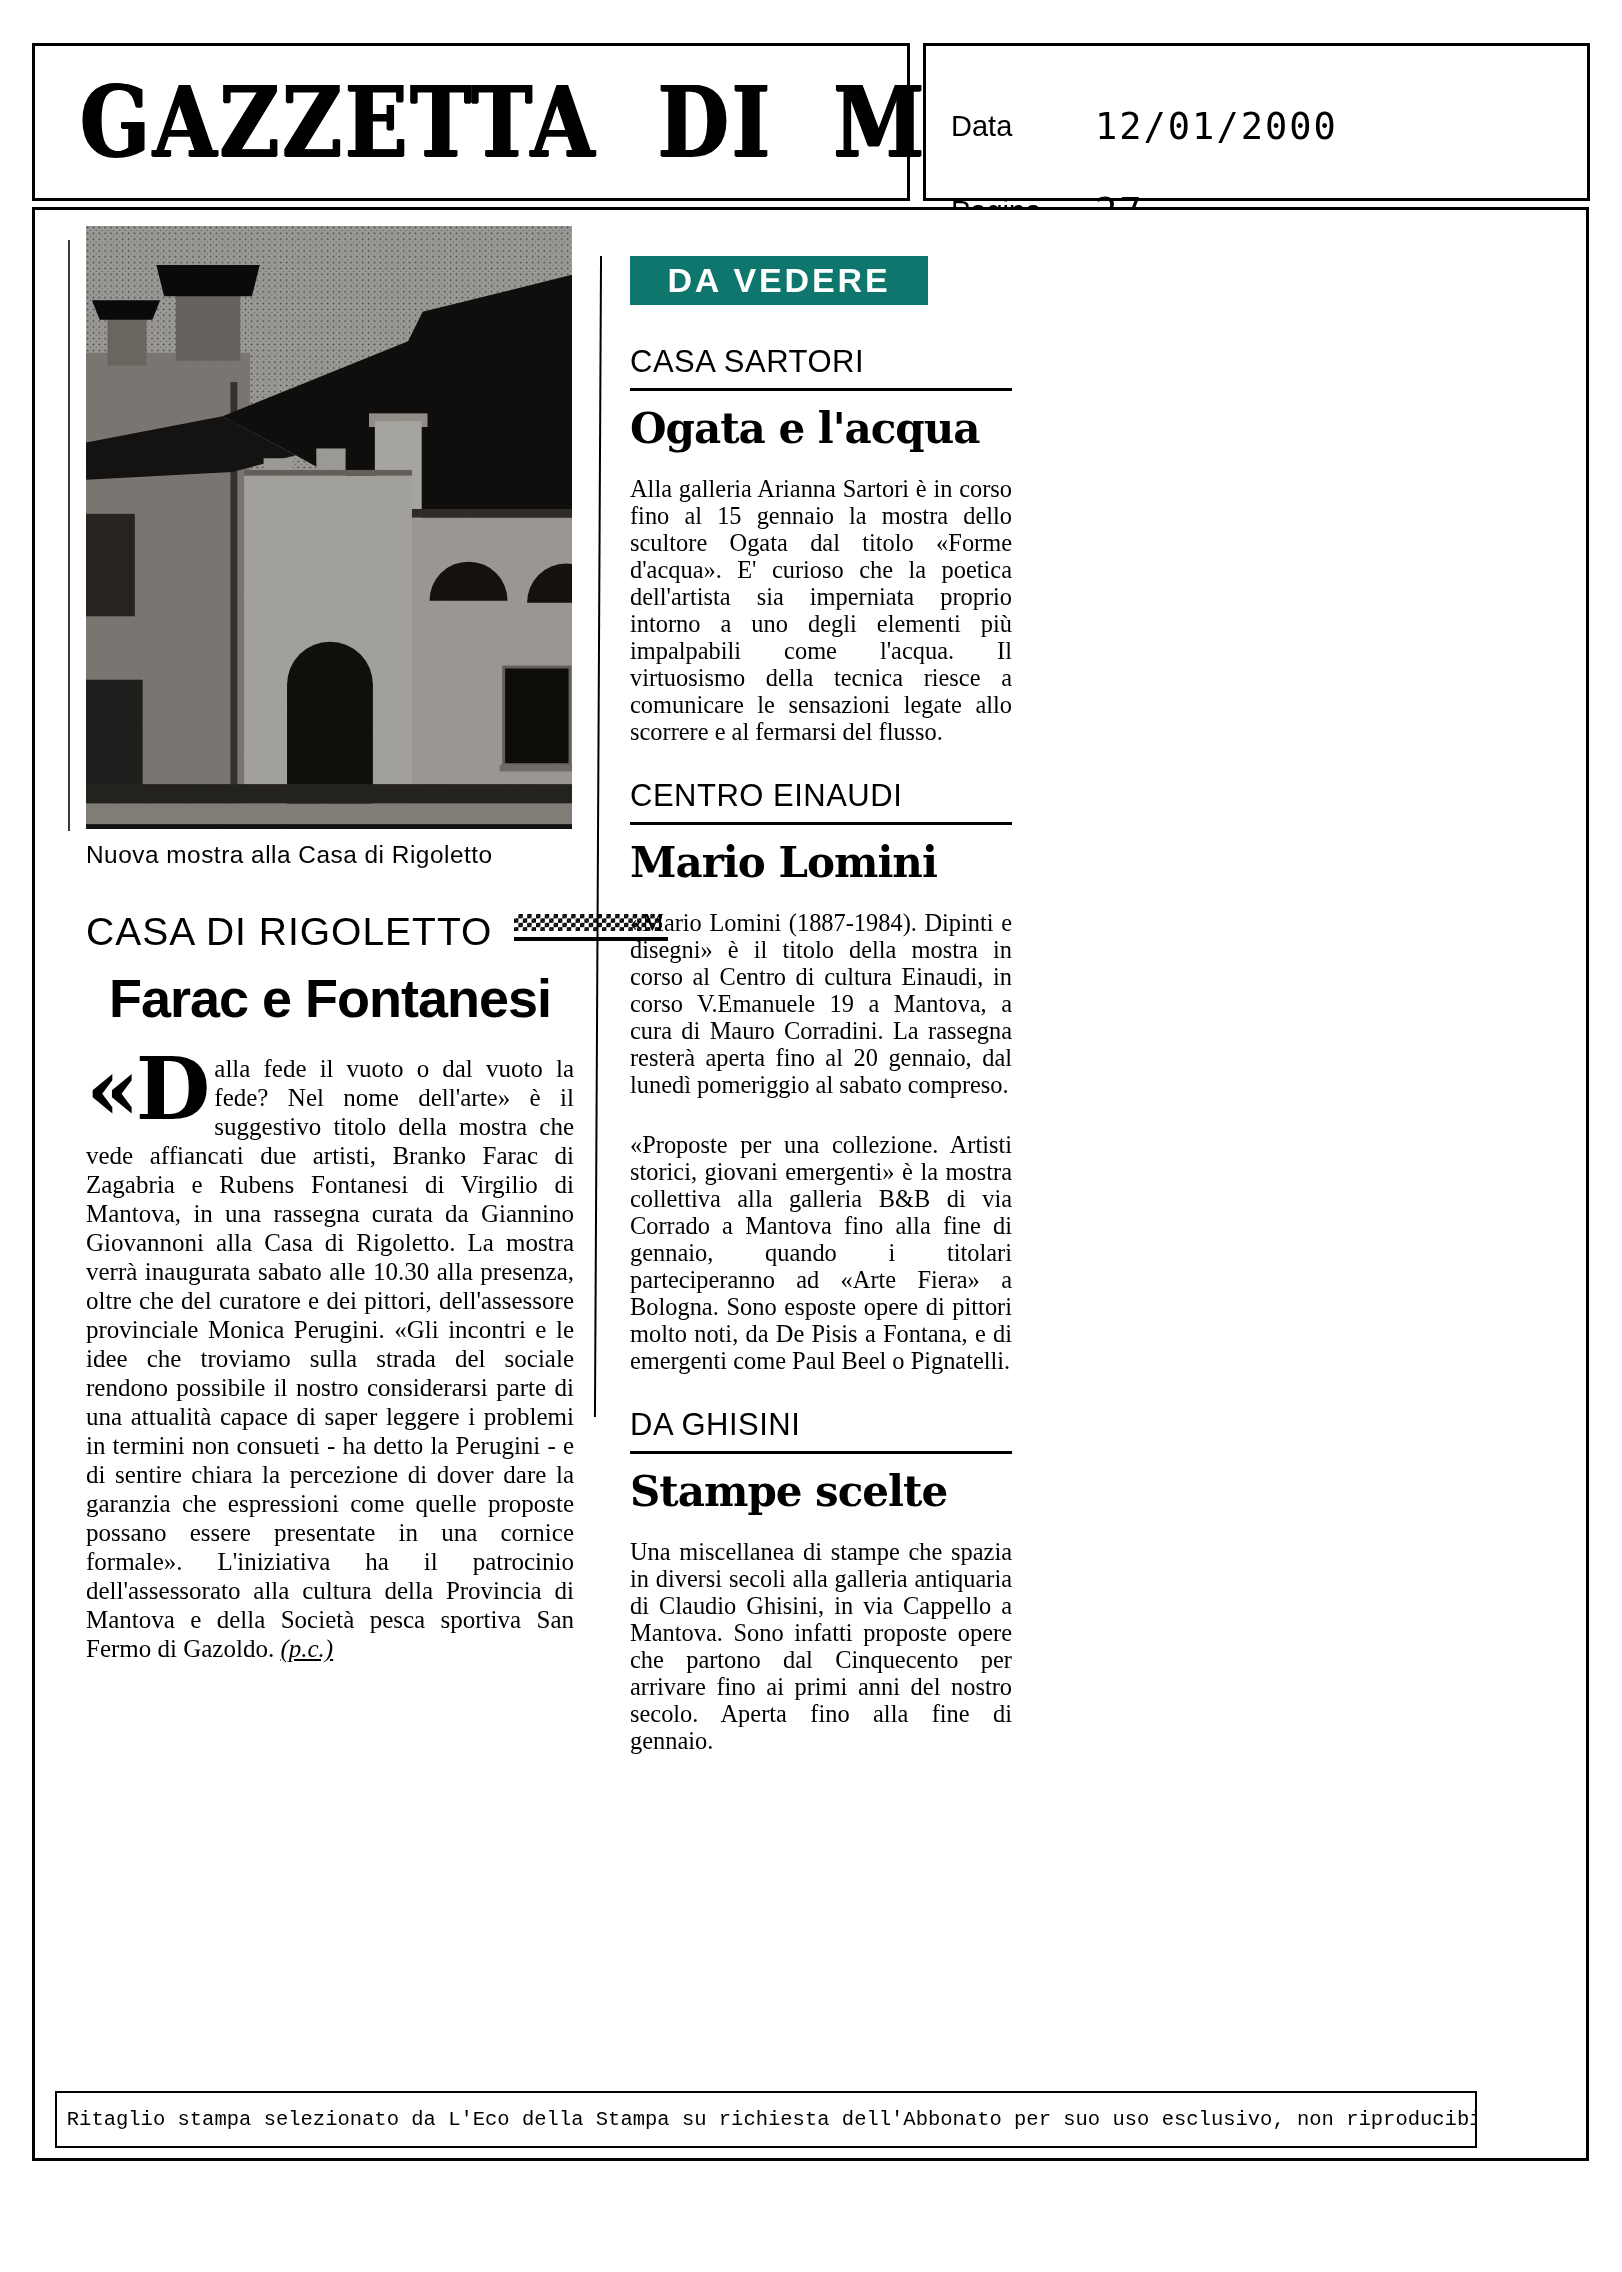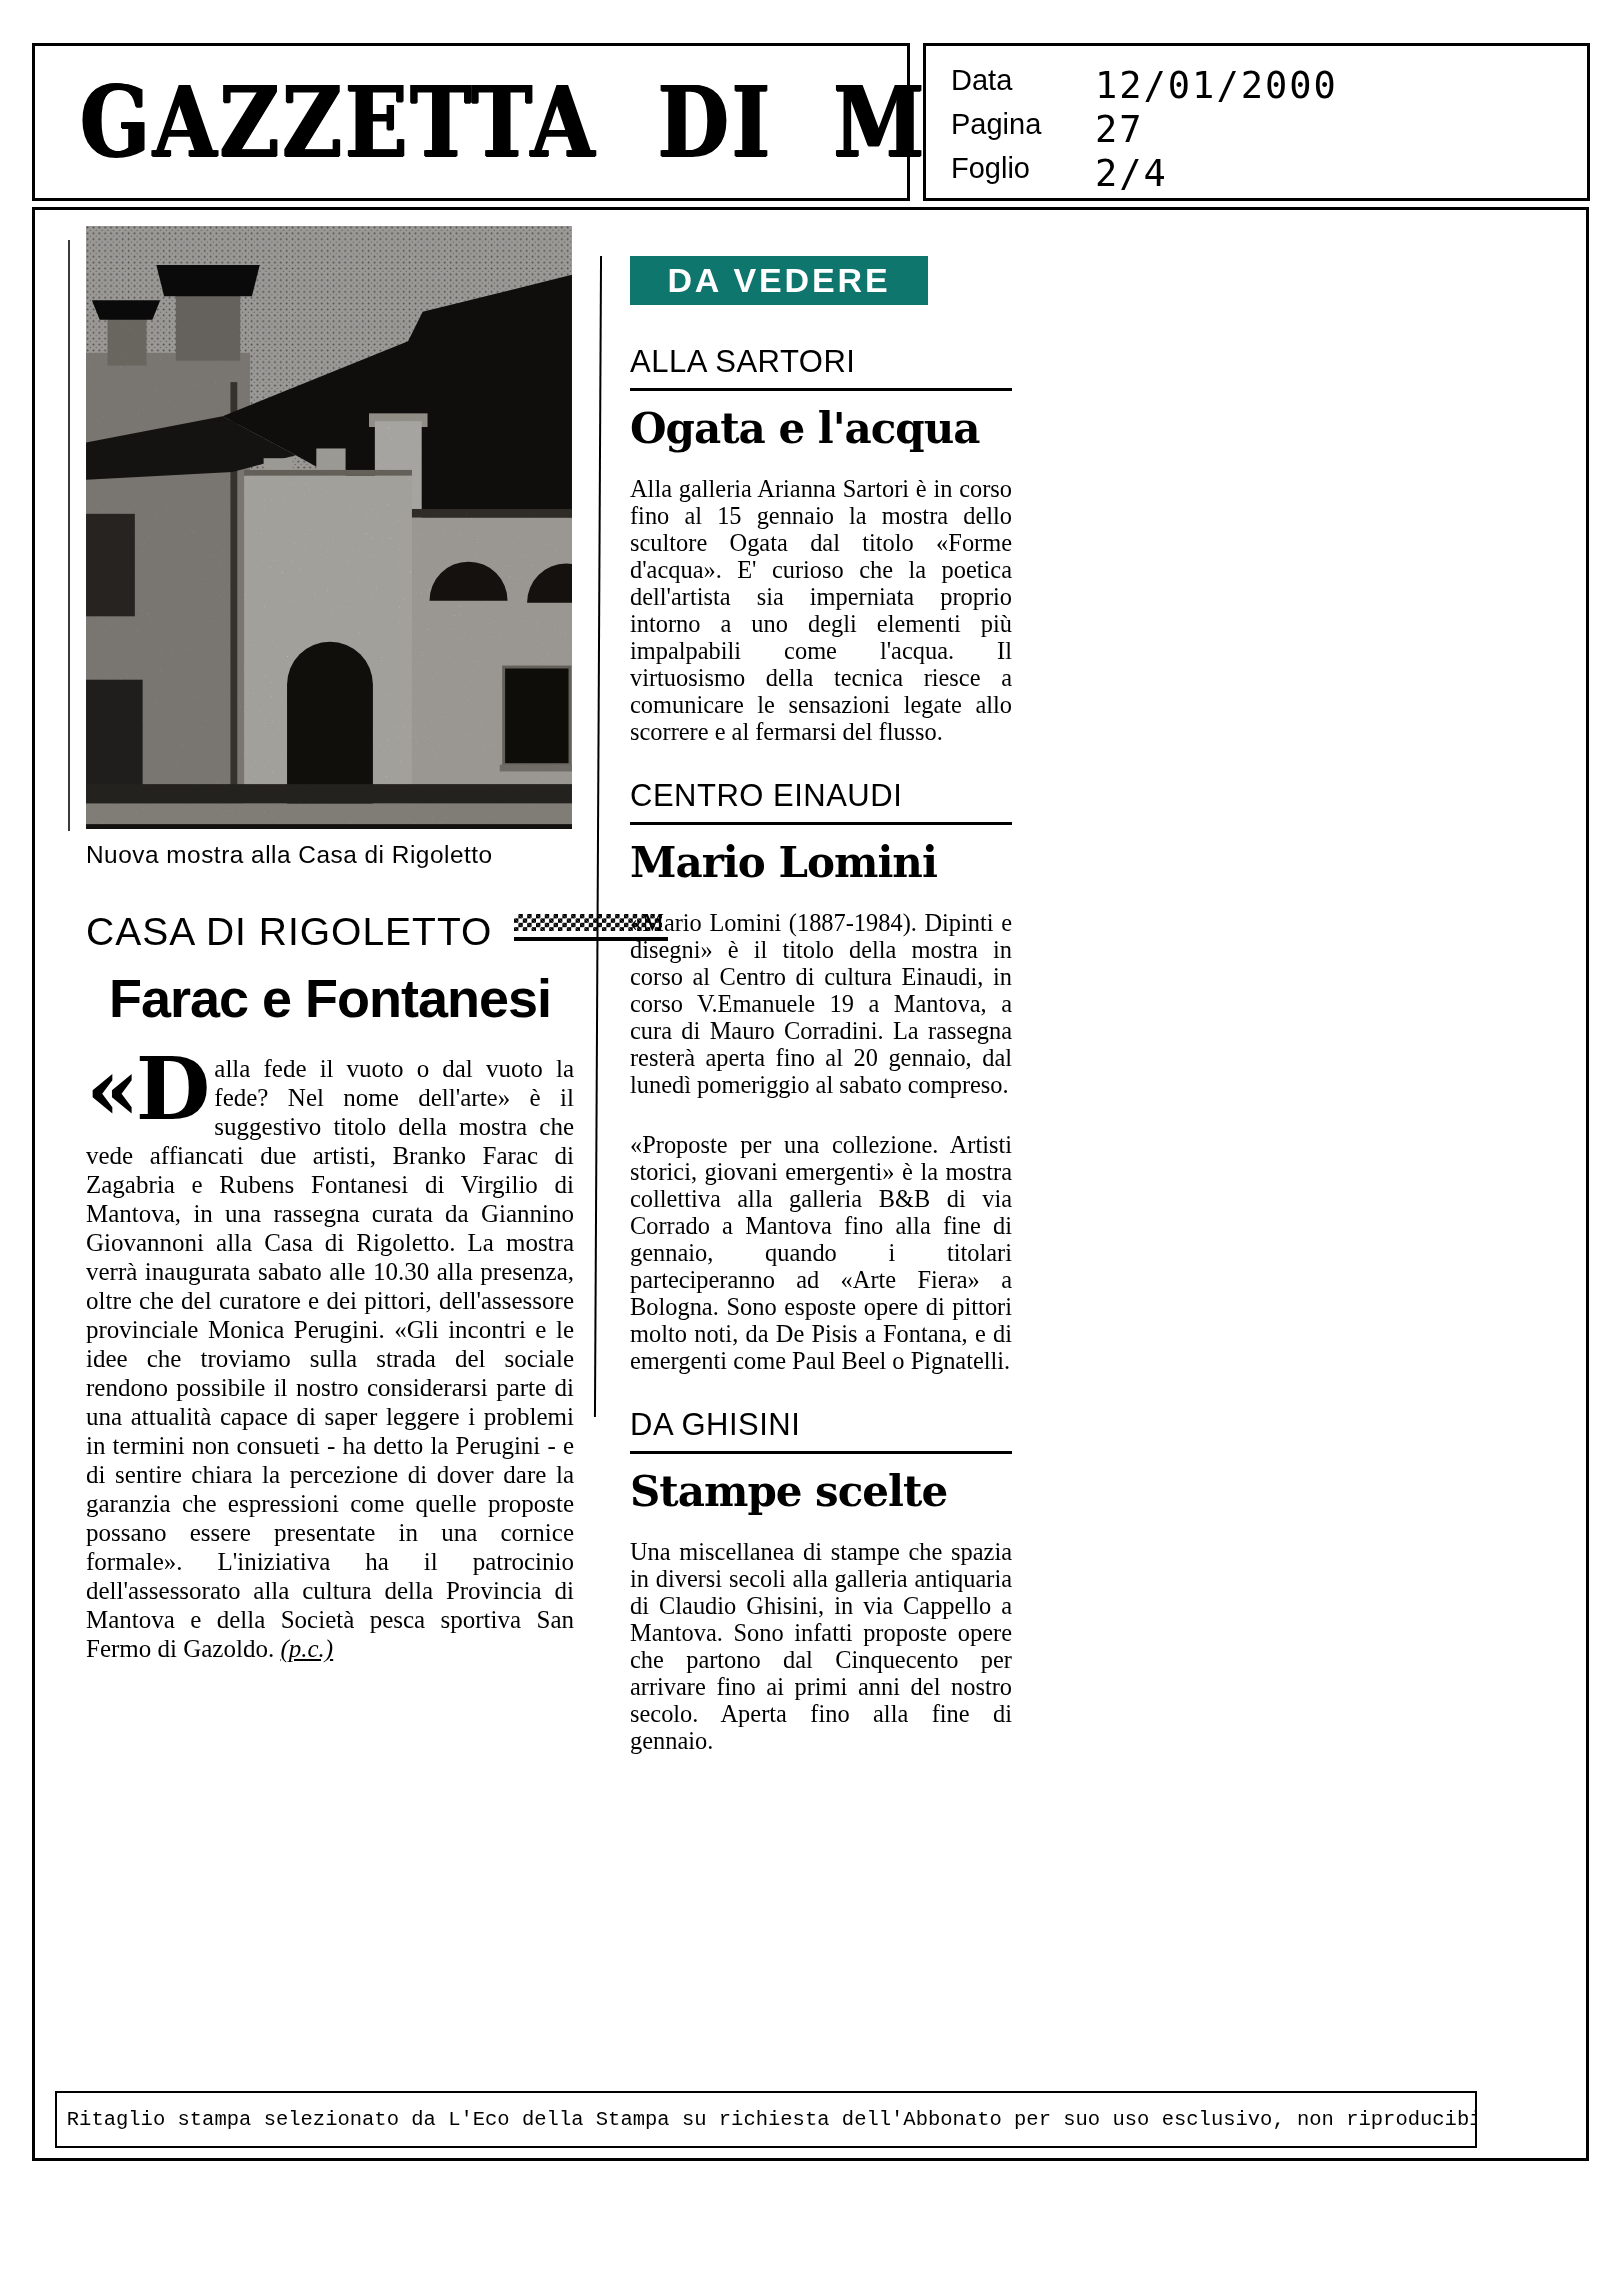--- a/index.html
+++ b/index.html
@@ -33,21 +33,21 @@
     white-space:nowrap;
     text-shadow:1px 0 0 #000, -1px 0 0 #000, 0 1px 0 #000;
   }
   .info-box {
     position:absolute; left:923px; top:43px;
     width:667px; height:158px;
     border:3.9px solid #000;
     background:#fff;
     padding:17.6px 0 0 25px;
   }
-  .info-row { display:flex; align-items:flex-start; height:44px; }
+  .info-row { display:flex; align-items:center; height:44px;margin-top:41px; }
   .info-label {
     width:144px;
     font-family:"Liberation Sans", sans-serif;
     font-size:29px;
   }
   .info-value {
     font-family:"DejaVu Sans Mono", monospace;
     font-size:37px;
     letter-spacing:2px;
   }
@@ -282,21 +282,21 @@
       <span class="dropcap">«D</span><span>alla fede il vuoto o dal vuoto la fede? Nel nome dell'arte» è il suggestivo titolo della mostra che vede affiancati due artisti, Branko Farac di Zagabria e Rubens Fontanesi di Virgilio di Mantova, in una rassegna curata da Giannino Giovannoni alla Casa di Rigoletto. La mostra verrà inaugurata sabato alle 10.30 alla presenza, oltre che del curatore e dei pittori, dell'assessore provinciale Monica Perugini. «Gli incontri e le idee che troviamo sulla strada del sociale rendono possibile il nostro considerarsi parte di una attualità capace di saper leggere i problemi in termini non consueti - ha detto la Perugini - e di sentire chiara la percezione di dover dare la garanzia che espressioni come quelle proposte possano essere presentate in una cornice formale». L'iniziativa ha il patrocinio dell'assessorato alla cultura della Provincia di Mantova e della Società pesca sportiva San Fermo di Gazoldo. </span><i class="sig">(p.c.)</i>
     </p>
   </div>
 
   <div class="col-sep"></div>
 
   <div class="right-col">
     <div class="banner">DA VEDERE</div>
 
     <div class="section">
-      <div class="kicker">ALLA SARTORI</div>
+      <div class="kicker">CASA SARTORI</div>
       <h2 class="headline">Ogata e l'acqua</h2>
       <p class="body">Alla galleria Arianna Sartori è in corso fino al 15 gennaio la mostra dello scultore Ogata dal titolo «Forme d'acqua». E' curioso che la poetica dell'artista sia imperniata proprio intorno a uno degli elementi più impalpabili come l'acqua. Il virtuosismo della tecnica riesce a comunicare le sensazioni legate allo scorrere e al fermarsi del flusso.</p>
     </div>
 
     <div class="section">
       <div class="kicker">CENTRO EINAUDI</div>
       <h2 class="headline">Mario Lomini</h2>
       <p class="body">«Mario Lomini (1887-1984). Dipinti e disegni» è il titolo della mostra in corso al Centro di cultura Einaudi, in corso V.Emanuele 19 a Mantova, a cura di Mauro Corradini. La rassegna resterà aperta fino al 20 gennaio, dal lunedì pomeriggio al sabato compreso.</p>
     </div>
 

